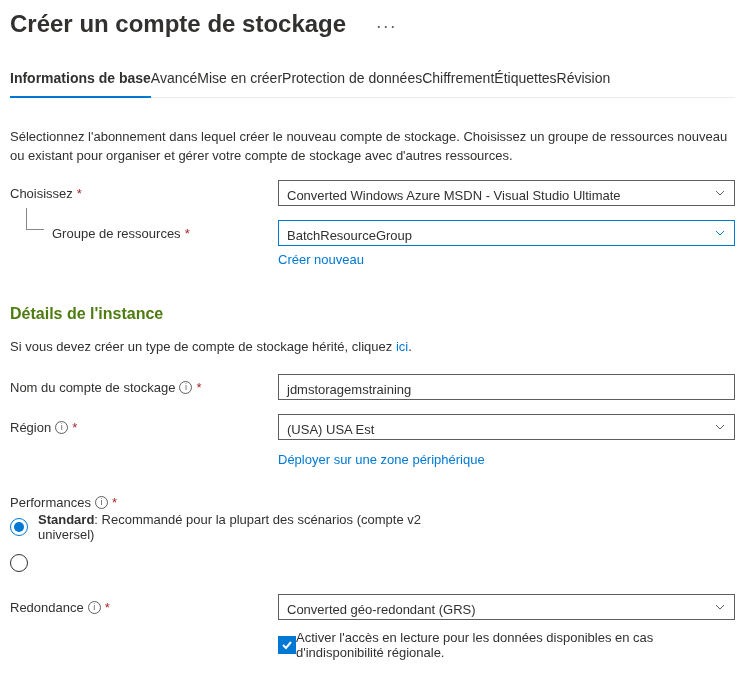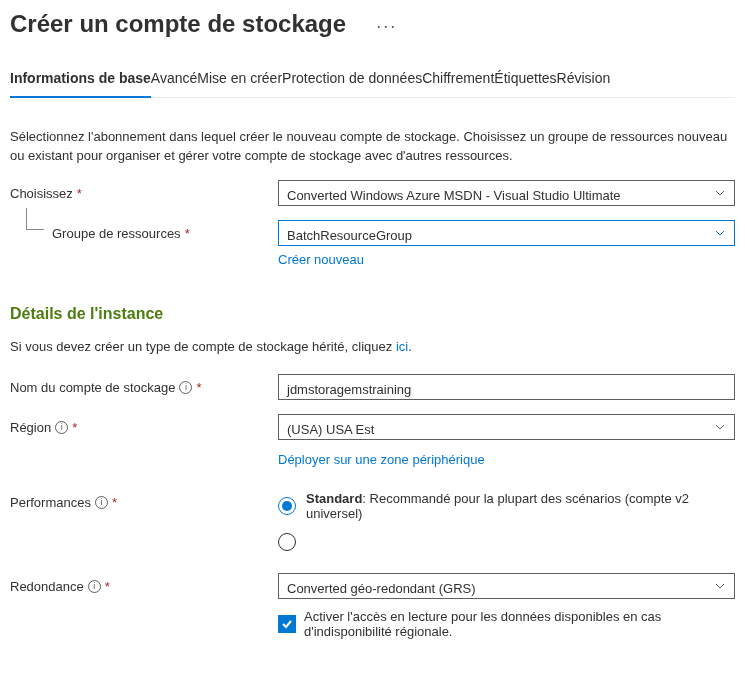--- a/index.html
+++ b/index.html
@@ -160,21 +160,20 @@
   .radio.checked { border-color: #0078d4; }
   .radio.checked::after {
     content: "";
     width: 10px; height: 10px;
     background: #0078d4;
     border-radius: 50%;
   }
   .checkbox-row {
     display: flex;
     align-items: center;
-    gap: 8px;
     margin-top: 10px;
     font-size: 13px;
   }
   .checkbox {
     width: 18px; height: 18px;
     background: #0078d4;
     display: flex;
     align-items: center;
     justify-content: center;
     flex-shrink: 0;
@@ -274,21 +273,21 @@
             <path d="M2 4 L6 8 L10 4" stroke="#605e5c" stroke-width="1" fill="none"></path>
           </svg>
       </span>
     </div>
     <div class="sublink-row" style="margin-top:12px;">
       <span class="link">Déployer sur une zone périphérique</span>
     </div>
   </div>
 </div>
 
-<div class="form-row" style="margin-top:22px;">
+<div class="form-row" style="margin-top:22px;flex-direction:column;">
   <div class="label-col">
     <span>Performances</span>
     <span class="info-icon">i</span>
     <span class="req">*</span>
   </div>
   <div class="ctrl-col">
     <div class="radio-group" id="perf-radios">
         <div class="radio-row">
           <div class="radio checked"></div>
           <span><span class="bold">Standard</span>: Recommandé pour la plupart des scénarios (compte v2 universel)</span>

